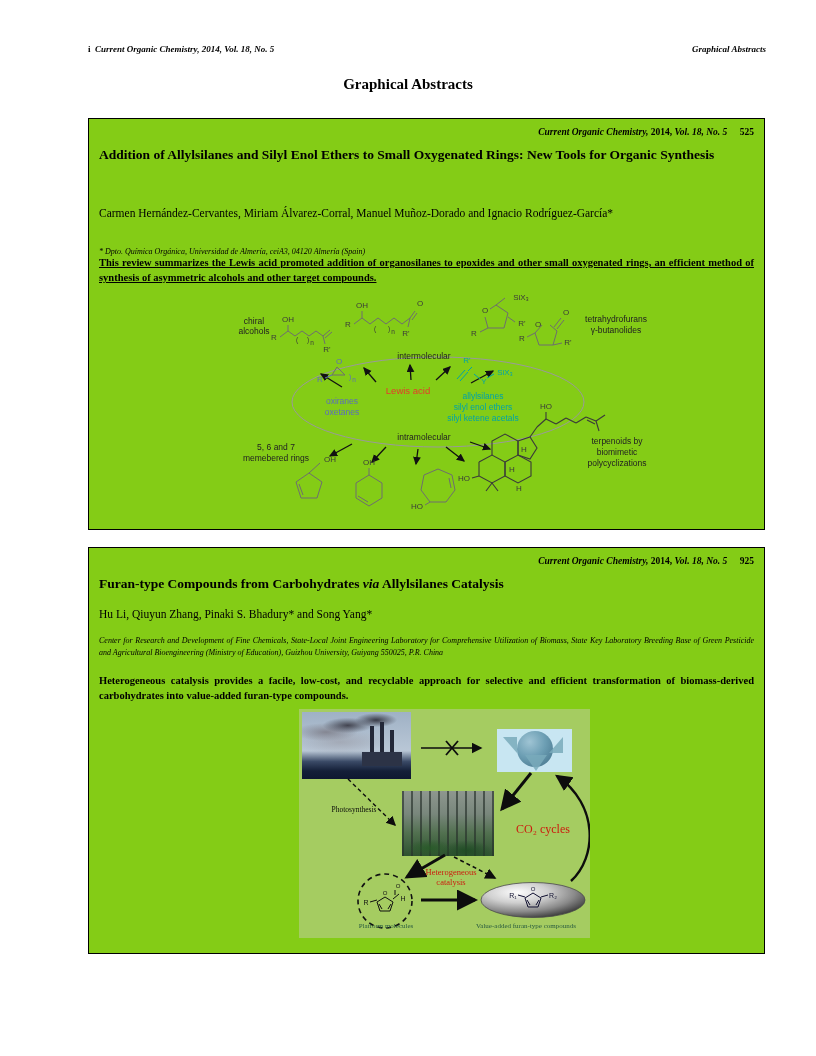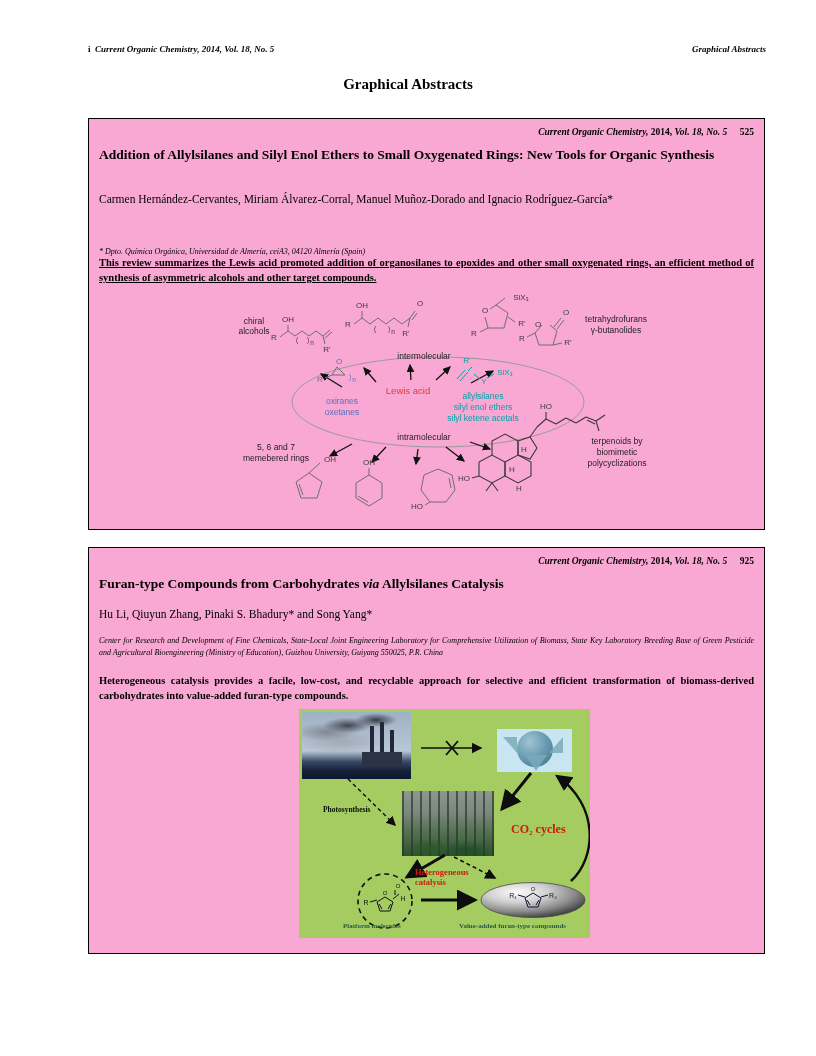--- a/index.html
+++ b/index.html
@@ -7,29 +7,29 @@
         font-family:"Liberation Serif",serif;color:#000;overflow:hidden;}
   
   .runhead{position:absolute;top:44px;left:88px;right:50px;font-size:9px;}
   .rh-left{position:absolute;left:0;top:0;}
   .rh-right{position:absolute;right:0;top:0;font-weight:bold;font-style:italic;}
   .bi{font-weight:bold;font-style:italic;}
   .b{font-weight:bold;}
   .page-title{position:absolute;top:76px;left:0;width:100%;text-align:center;
               font-size:15px;font-weight:bold;}
   
-  .abox{position:absolute;left:88px;width:675px;border:1.5px solid #000;background:#f9a8d4;}
+  .abox{position:absolute;left:88px;width:675px;border:1.5px solid #000;background:#84cc16;}
   .box1{top:118px;height:410px;}
   .box2{top:547px;height:405px;}
   .boxhead{position:absolute;top:8px;right:10px;font-size:9.5px;}
   .boxhead .pg{margin-left:10px;font-weight:bold;}
   .atitle{position:absolute;left:10px;right:10px;top:26px;font-size:13.5px;
           font-weight:bold;text-align:justify;line-height:1.45;}
   .authors{position:absolute;left:10px;right:10px;font-size:11.5px;}
-  .box1 .authors{top:74px;}
+  .box1 .authors{top:88px;}
   .box2 .authors{top:60px;}
   .affil{position:absolute;left:10px;right:10px;font-size:8px;font-style:italic;
          text-align:justify;line-height:1.55;}
   .box1 .affil{top:116px;margin-top:11px;}
   .box2 .affil{top:87px;}
   .summary{position:absolute;left:10px;right:10px;font-size:10.5px;font-weight:bold;
            text-align:justify;line-height:1.45;}
   .box1 .summary{top:136px;text-decoration:underline;}
   .box2 .summary{top:125px;}
   
@@ -66,22 +66,22 @@
   .recyc{position:absolute;width:0;height:0;border-style:solid;opacity:.85;}
   .recyc.r1{left:6px;top:8px;border-width:0 14px 16px 0;border-color:transparent #79aabb transparent transparent;}
   .recyc.r2{left:52px;top:8px;border-width:0 0 16px 14px;border-color:transparent transparent #79aabb transparent;}
   .recyc.r3{left:28px;top:26px;border-width:16px 11px 0 11px;border-color:#79aabb transparent transparent transparent;}
   .forest{left:103px;top:82px;width:92px;height:65px;
     background:
       radial-gradient(30px 12px at 30% 88%, rgba(40,90,40,.9), transparent 75%),
       radial-gradient(34px 14px at 70% 92%, rgba(30,75,35,.9), transparent 75%),
       repeating-linear-gradient(90deg, rgba(38,48,42,.65) 0 2px, rgba(0,0,0,0) 2px 9px),
       linear-gradient(180deg,#8e978f 0%,#79877c 35%,#51704f 65%,#2e5230 100%);}
-  .figlabel{position:absolute;font-family:"Liberation Serif",serif;font-weight:bold;
-            text-align:left;line-height:1.15;}
+  .figlabel{position:absolute;font-family:"Liberation Serif",serif;font-weight:normal;
+            text-align:center;line-height:1.15;}
   .l-photo{left:24px;top:97px;width:62px;font-size:7.5px;color:#0a0a0a;}
   .l-co2{left:212px;top:114px;width:64px;font-size:12px;color:#cc1b0e;}
   .l-cat{left:116px;top:159px;width:72px;font-size:8.5px;color:#cc1b0e;}
   .l-plat{left:44px;top:213px;width:86px;font-size:7px;color:#2a5c40;}
   .l-val{left:160px;top:213px;width:134px;font-size:7px;color:#2a5c40;}
   .figsvg{position:absolute;left:0;top:0;pointer-events:none;}
   .figsvg text{font-family:"Liberation Sans",sans-serif;text-anchor:middle;}
   .farr{stroke:#0d0d0d;fill:none;}
 </style>
 </head>

